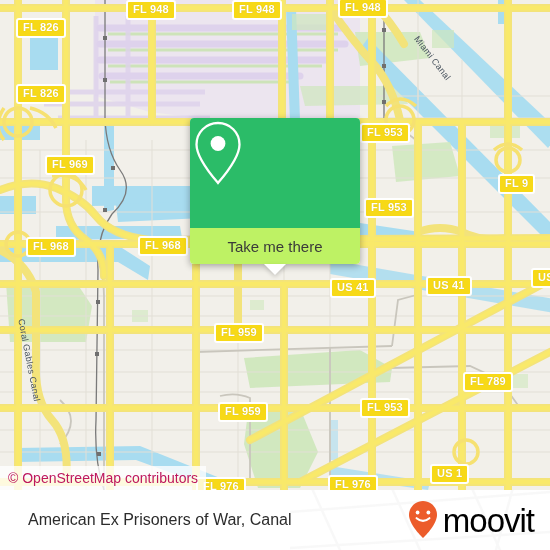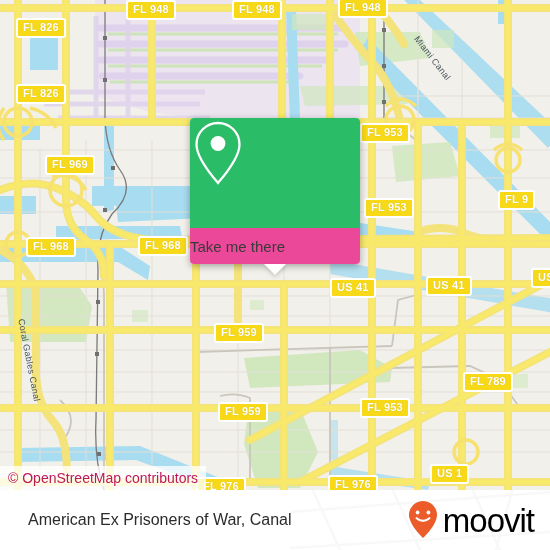--- a/index.html
+++ b/index.html
@@ -56,22 +56,22 @@
   }
   #card-head{
     background:#2bbc68;
     height:110px;
     border-radius:4px 4px 0 0;
     display:flex;align-items:center;justify-content:center;
   }
   #card-foot{
     height:36px;
     border-radius:0 0 4px 4px;
-    display:flex;align-items:center;
-    background:#ec4899;
+    display:flex;align-items:center;justify-content:center;
+    background:#bef264;
   }
   #card-foot span{
     font-size:15px;color:#3a3a3a;
   }
   #card-tip{
     position:absolute;
     left:50%;margin-left:-11px;bottom:-11px;
     width:0;height:0;
     border-left:11px solid transparent;
     border-right:11px solid transparent;
@@ -333,21 +333,21 @@
     <div class="waterlabel" style="left:26px;top:318px;transform:rotate(79deg);transform-origin:left top;">Coral Gables Canal</div>
 
     <div class="shield" style="left:8px;top:18px;">FL 826</div>
     <div class="shield" style="left:118px;top:0px;">FL 948</div>
     <div class="shield" style="left:224px;top:0px;">FL 948</div>
     <div class="shield" style="left:330px;top:-2px;">FL 948</div>
     <div class="shield" style="left:8px;top:84px;">FL 826</div>
     <div class="shield" style="left:37px;top:155px;">FL 969</div>
     <div class="shield" style="left:352px;top:123px;">FL 953</div>
     <div class="shield" style="left:356px;top:198px;">FL 953</div>
-    <div class="shield" style="left:490px;top:190px;">FL 9</div>
+    <div class="shield" style="left:490px;top:174px;">FL 9</div>
     <div class="shield" style="left:18px;top:237px;">FL 968</div>
     <div class="shield" style="left:130px;top:236px;">FL 968</div>
     <div class="shield" style="left:322px;top:278px;">US 41</div>
     <div class="shield" style="left:418px;top:276px;">US 41</div>
     <div class="shield" style="left:523px;top:268px;">US 41</div>
     <div class="shield" style="left:206px;top:323px;">FL 959</div>
     <div class="shield" style="left:210px;top:402px;">FL 959</div>
     <div class="shield" style="left:352px;top:398px;">FL 953</div>
     <div class="shield" style="left:455px;top:372px;">FL 789</div>
     <div class="shield" style="left:320px;top:475px;">FL 976</div>

